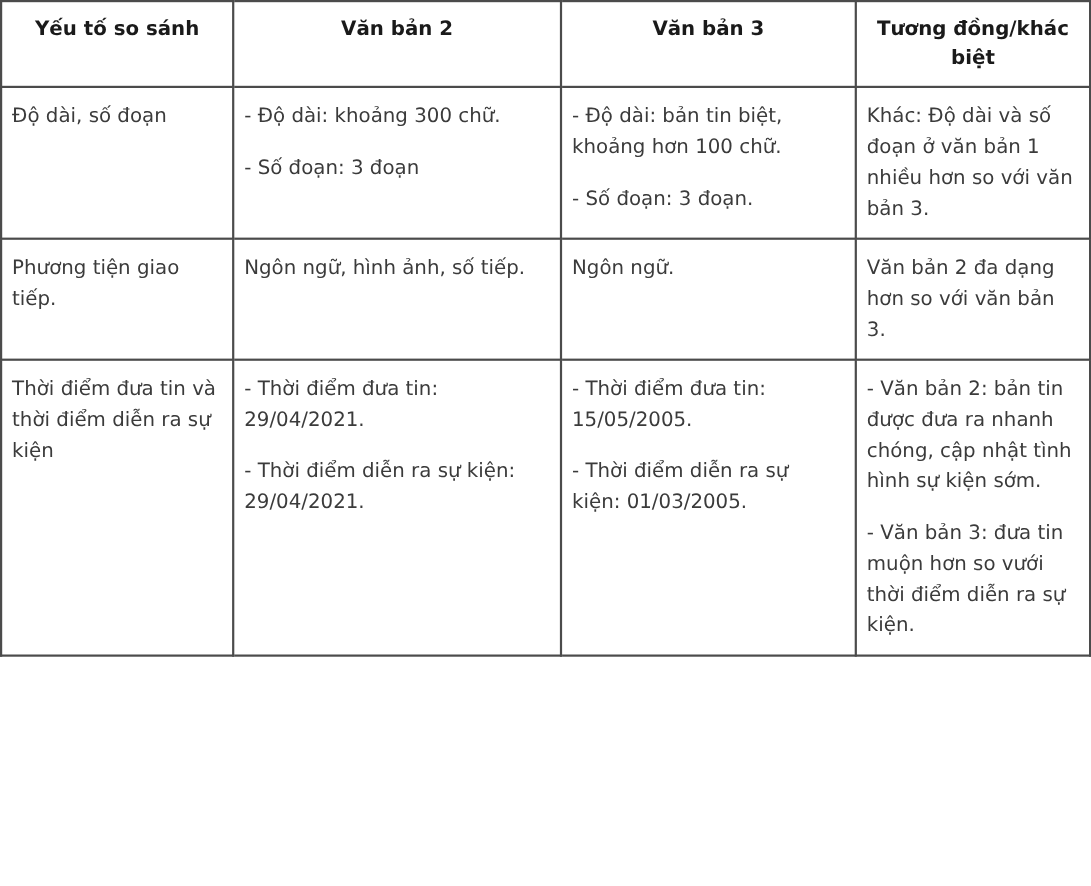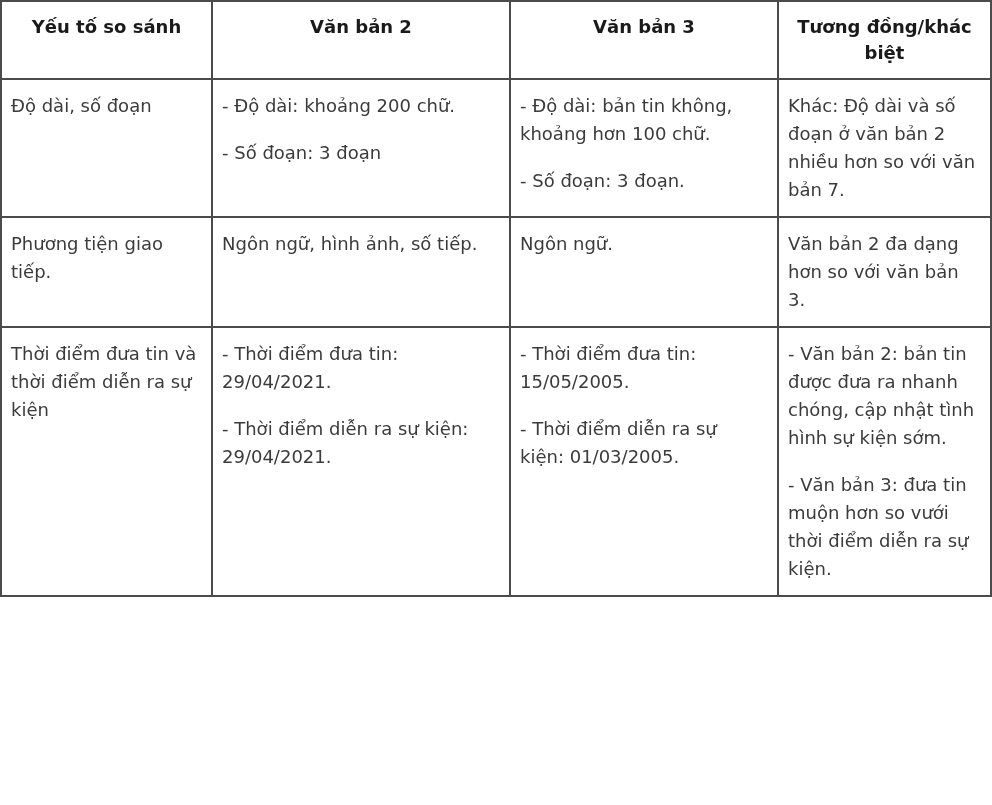--- a/index.html
+++ b/index.html
@@ -79,29 +79,29 @@
         <th>Văn bản 3</th>
         <th>Tương đồng/khác biệt</th>
       </tr>
     </thead>
     <tbody>
       <tr class="r-1">
         <td>
             <p>Độ dài, số đoạn</p>
           </td>
         <td>
-          <p>- Độ dài: khoảng 200 chữ.</p>
+          <p>- Độ dài: khoảng 300 chữ.</p>
           <p>- Số đoạn: 3 đoạn</p>
         </td>
         <td>
-          <p>- Độ dài: bản tin không, khoảng hơn 100 chữ.</p>
+          <p>- Độ dài: bản tin biệt, khoảng hơn 100 chữ.</p>
           <p>- Số đoạn: 3 đoạn.</p>
         </td>
         <td>
-          <p>Khác: Độ dài và số đoạn ở văn bản 2 nhiều hơn so với văn bản 7.</p>
+          <p>Khác: Độ dài và số đoạn ở văn bản 1 nhiều hơn so với văn bản 3.</p>
         </td>
       </tr>
       <tr class="r-4">
         <td>
             <p>Phương tiện giao tiếp.</p>
           </td>
         <td>
           <p>Ngôn ngữ, hình ảnh, số tiếp.</p>
         </td>
         <td>

